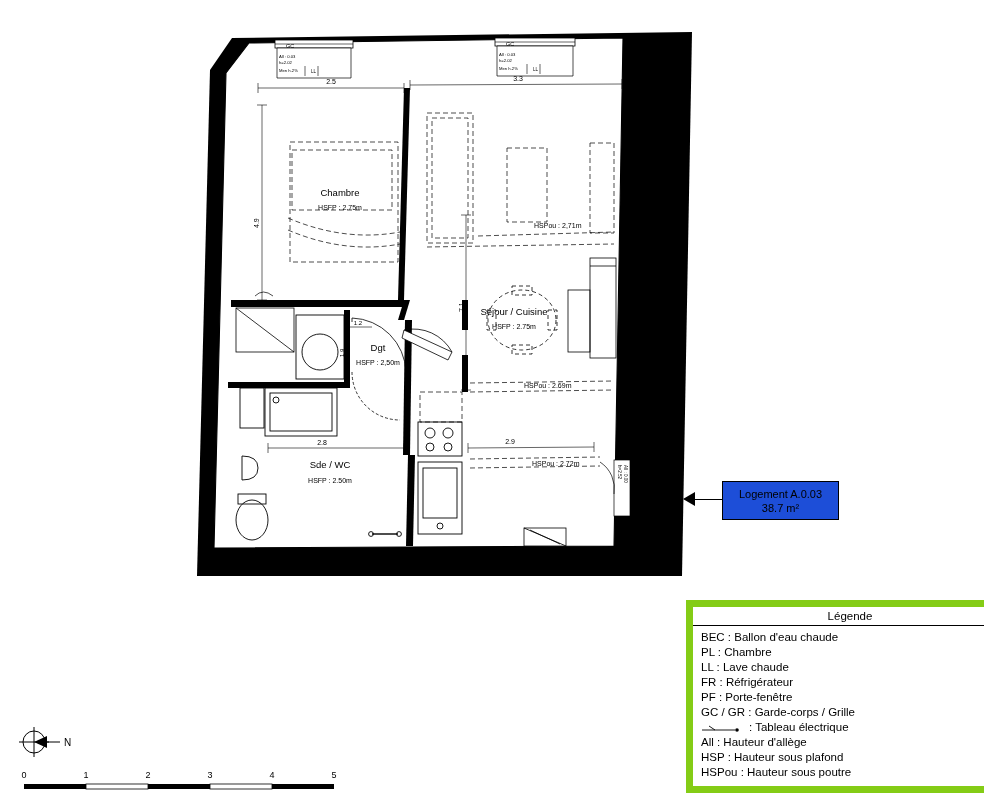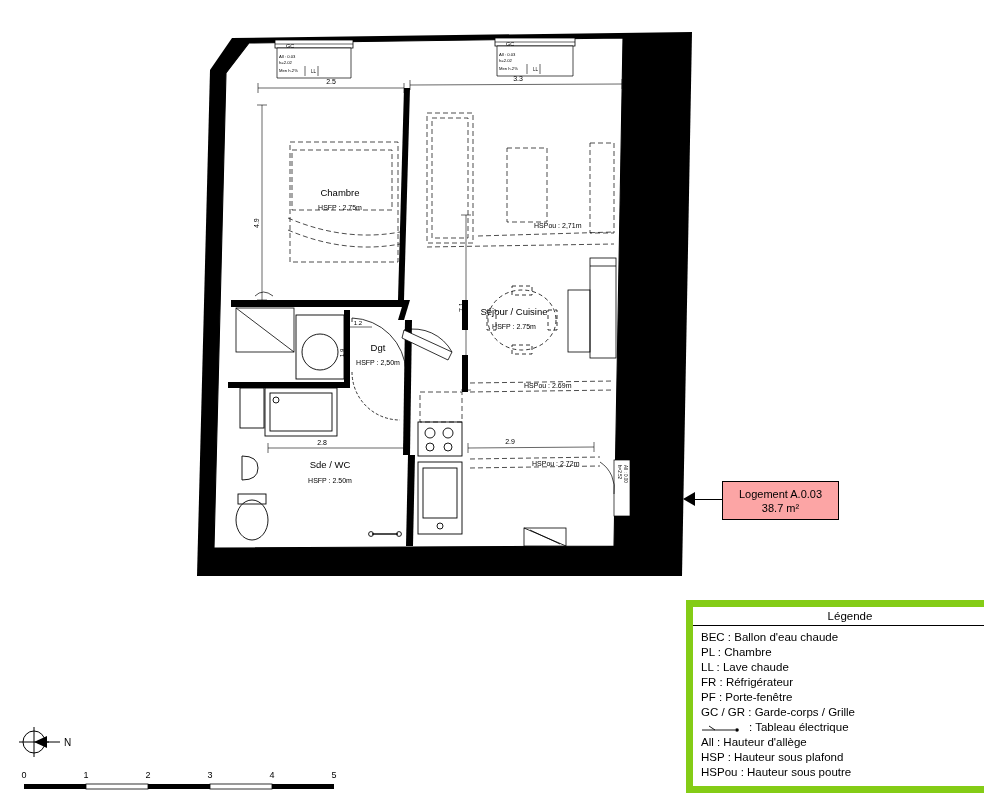--- a/index.html
+++ b/index.html
@@ -34,21 +34,21 @@
   .legend-list div { line-height: 15px; white-space: nowrap; }
   .legend-list .elec { display: flex; align-items: center; gap: 8px; }
   .legend-list .elec svg { margin-bottom: -2px; }
 
   
   .callout {
     position: absolute;
     left: 722px; top: 481px;
     width: 117px; height: 39px;
     border: 1px solid #000;
-    background: #fca5a5;
+    background: #1d4ed8;
     display: flex; flex-direction: column;
     align-items: center; justify-content: center;
     font-size: 11px; line-height: 14px;
   }
   .callout-arrow {
     position: absolute;
     left: 683px; top: 492px;
     width: 0; height: 0;
     border-top: 7px solid transparent;
     border-bottom: 7px solid transparent;

